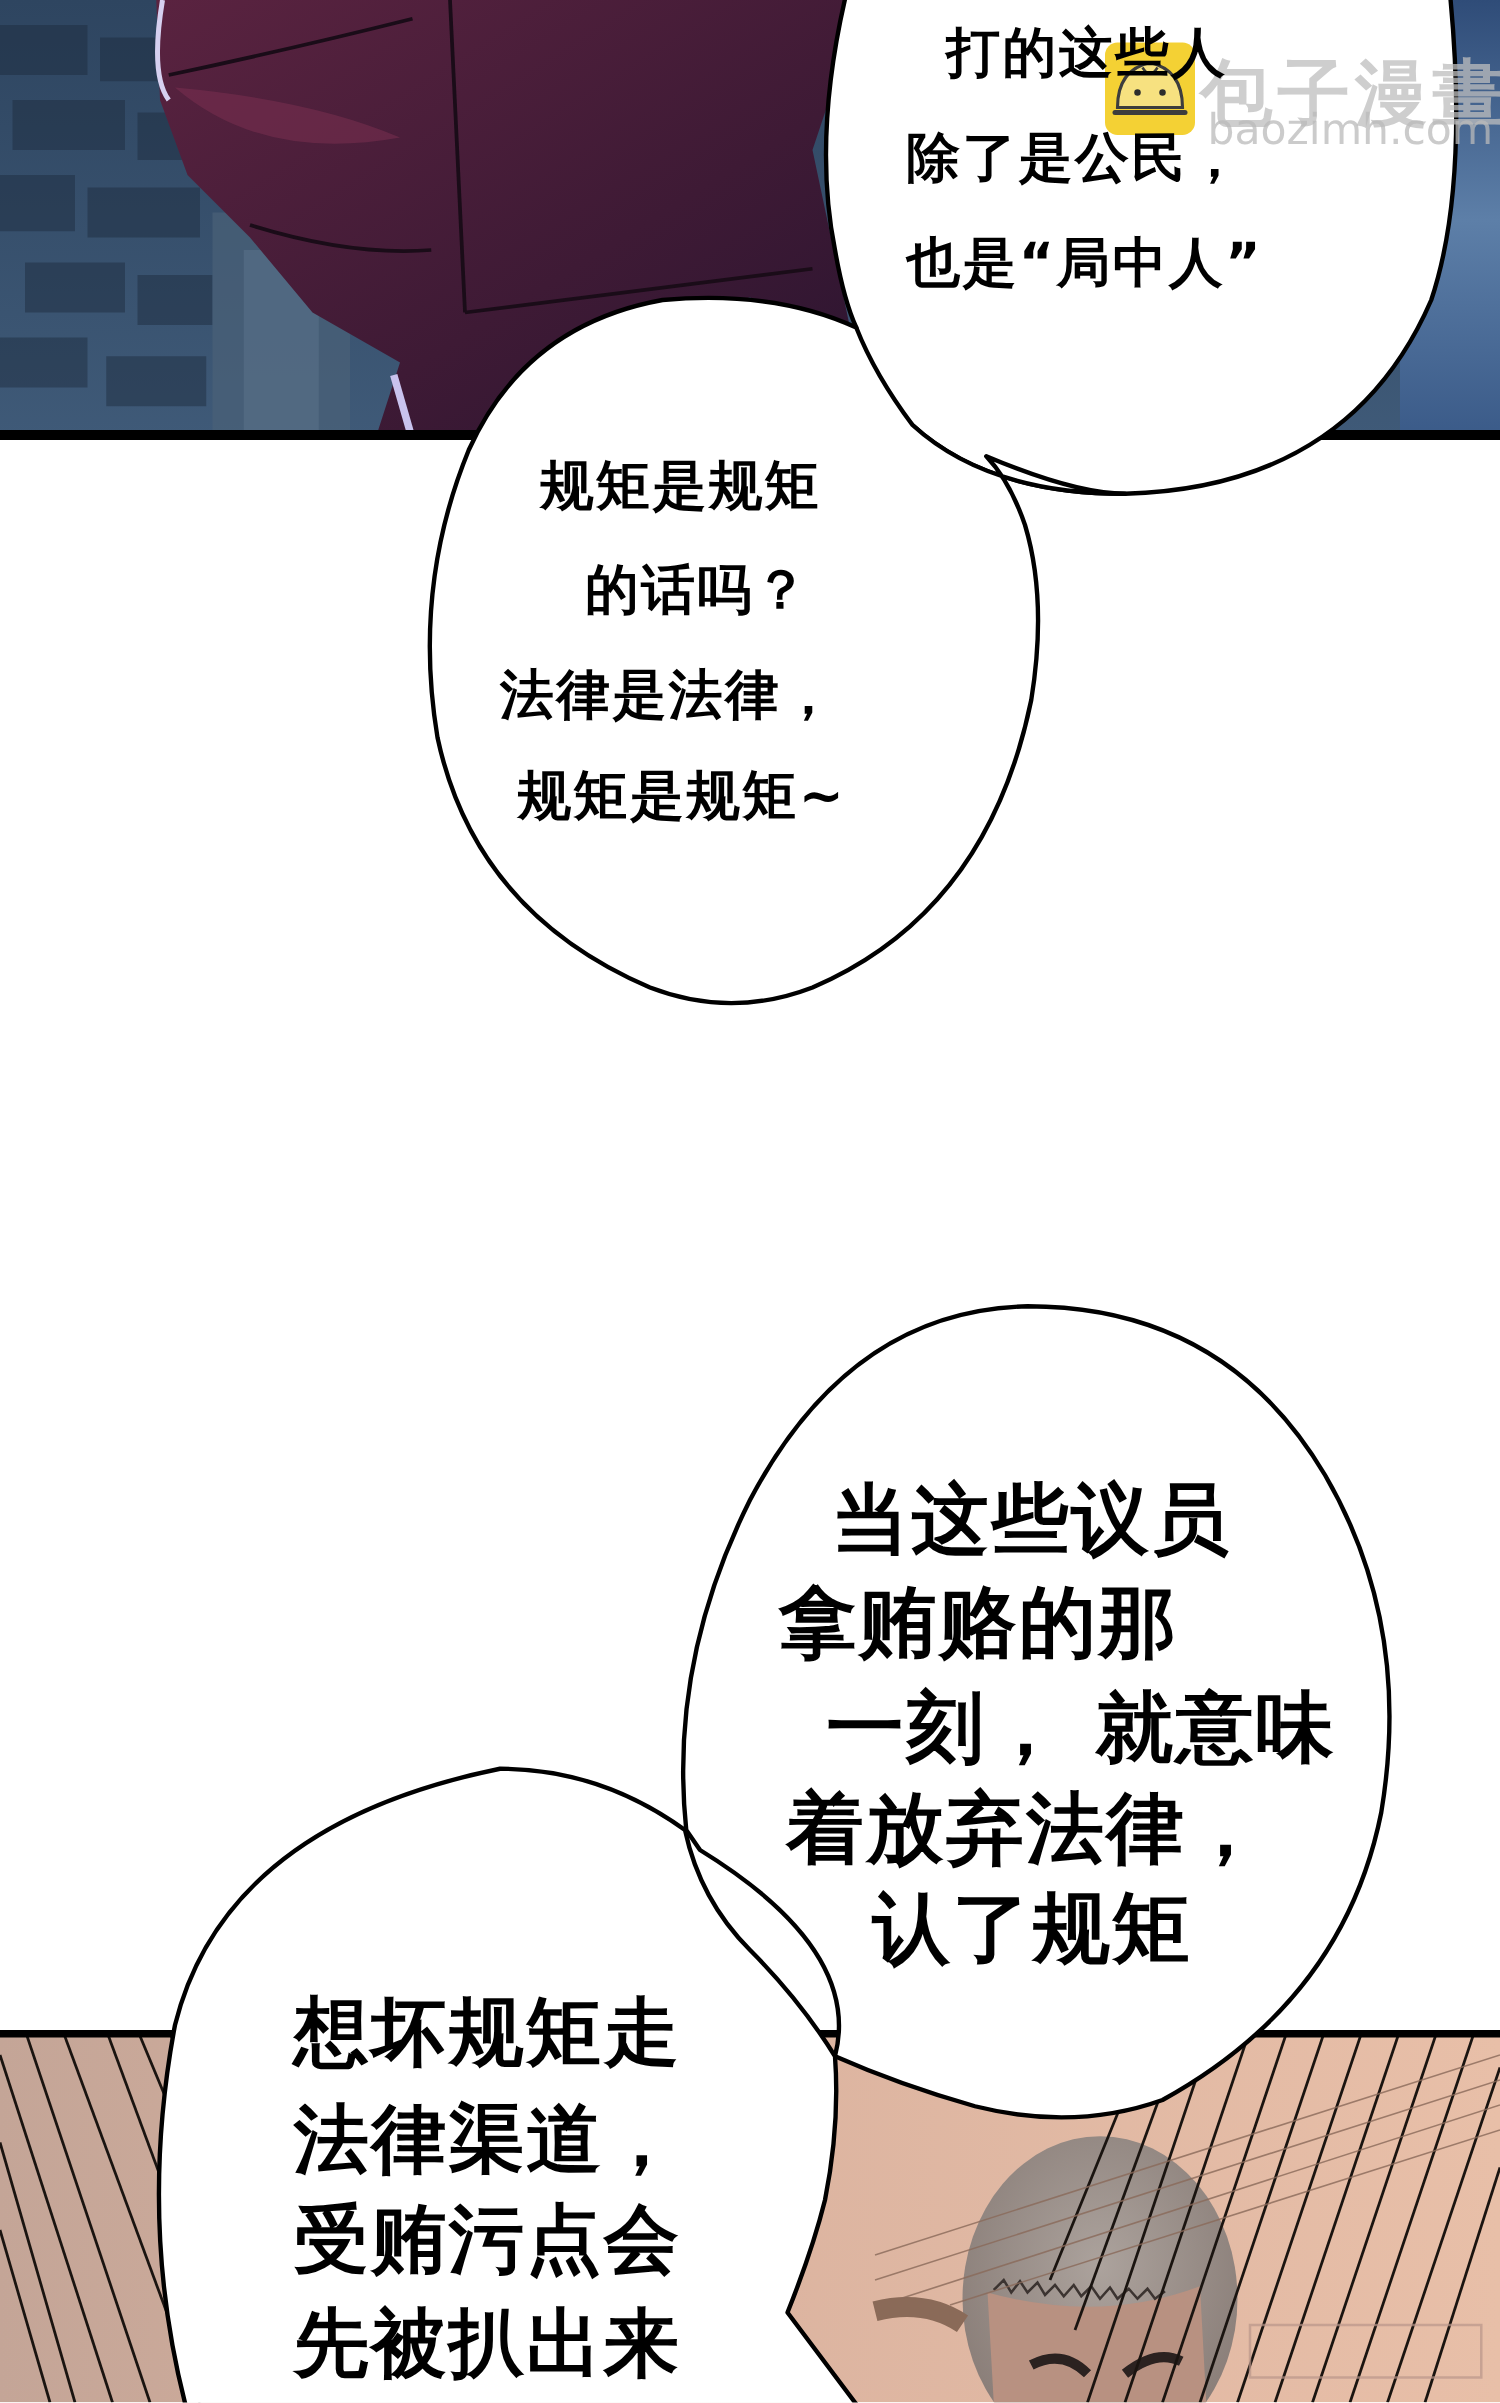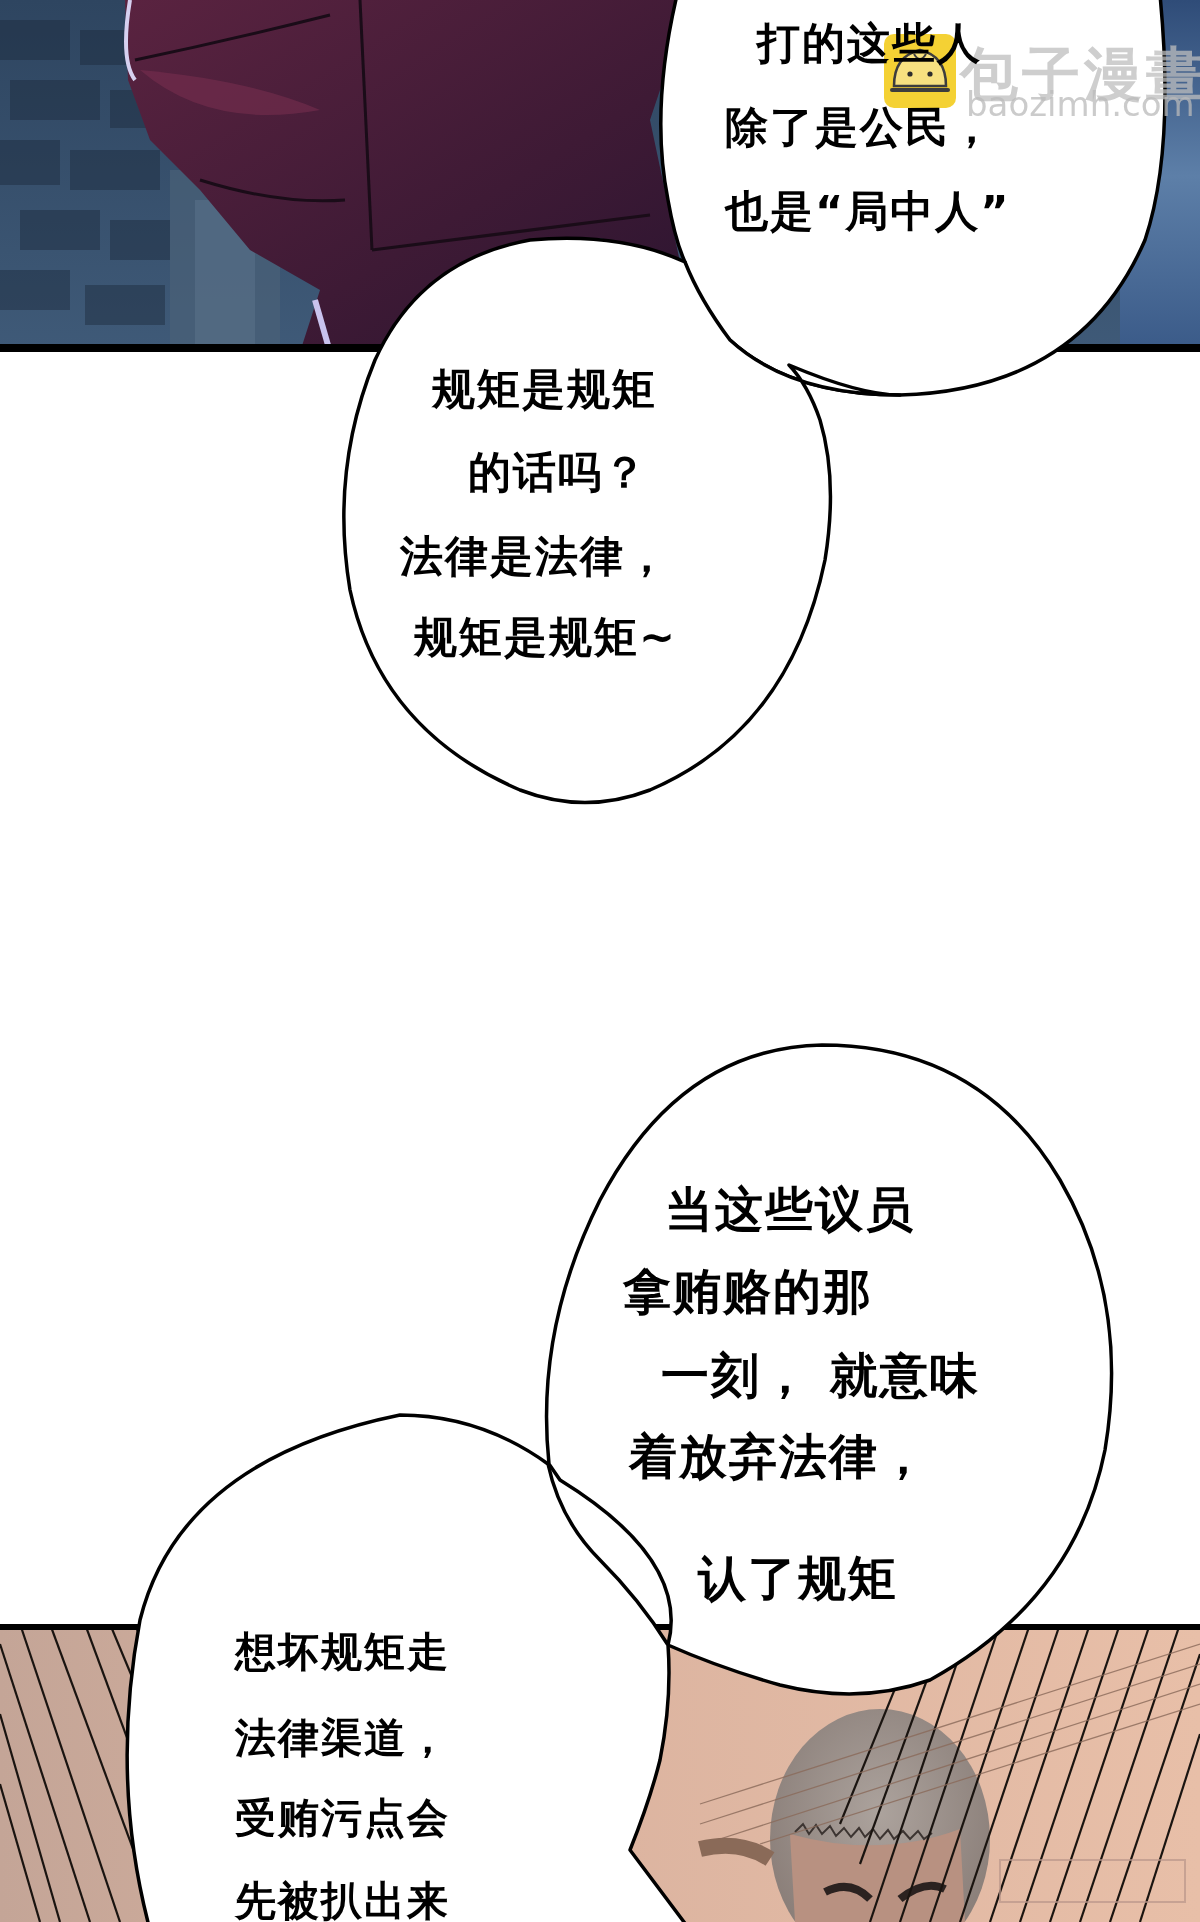--- a/index.html
+++ b/index.html
@@ -4,22 +4,22 @@
 <style>
   html, body { margin: 0; padding: 0; background: #ffffff; }
   body { width: 1200px; height: 1922px; position: relative; overflow: hidden;
          font-family: "DejaVu Sans", "Liberation Sans", sans-serif; }
   .panel { position: absolute; left: 0; width: 1200px; overflow: hidden; }
   #panel-top { top: 0; height: 352px; }
   #panel-bottom { top: 1624px; height: 298px; }
   svg.layer { position: absolute; left: 0; top: 0; }
   .line-text { position: absolute; white-space: nowrap; color: #000;
                font-weight: bold; letter-spacing: 2px; line-height: 1; }
-  .t58 { font-size: 48px; }
-  .t60 { font-size: 41px; margin-top: 36px; }
+  .t58 { font-size: 62px; }
+  .t60 { font-size: 60px; }
   .t62 { font-size: 43px; }
   .wm { position: absolute; }
   .wm-icon { left: 884px; top: 34px; width: 72px; height: 74px; border-radius: 10px;
              background: #f4cf2a; opacity: 0.95; }
   .wm-title { left: 960px; top: 36px; font-size: 58px; color: rgba(190,190,190,0.75);
               font-weight: bold; letter-spacing: 4px; white-space: nowrap; }
   .wm-url { left: 966px; top: 84px; font-size: 34px; color: rgba(185,185,185,0.75);
             white-space: nowrap; }
 </style>
 </head>
@@ -175,18 +175,18 @@
 
 <div class="line-text t62" style="left:432px; top:368px;">规矩是规矩</div>
 <div class="line-text t62" style="left:468px; top:451px;text-align:right;">的话吗？</div>
 <div class="line-text t62" style="left:400px; top:535px;">法律是法律，</div>
 <div class="line-text t62" style="left:414px; top:616px;">规矩是规矩~</div>
 
 <div class="line-text t58" style="left:665px; top:1185px;">当这些议员</div>
 <div class="line-text t58" style="left:623px; top:1267px;">拿贿赂的那</div>
 <div class="line-text t58" style="left:629px; top:1351px;margin-left:32px;">一刻， 就意味</div>
 <div class="line-text t58" style="left:629px; top:1432px;">着放弃法律，</div>
-<div class="line-text t58" style="left:698px; top:1554px;">认了规矩</div>
+<div class="line-text t58" style="left:698px; top:1512px;">认了规矩</div>
 
 <div class="line-text t60" style="left:235px; top:1596px;">想坏规矩走</div>
 <div class="line-text t60" style="left:235px; top:1682px;">法律渠道，</div>
 <div class="line-text t60" style="left:235px; top:1762px;">受贿污点会</div>
 <div class="line-text t60" style="left:235px; top:1845px;">先被扒出来</div>
 
 </body></html>

